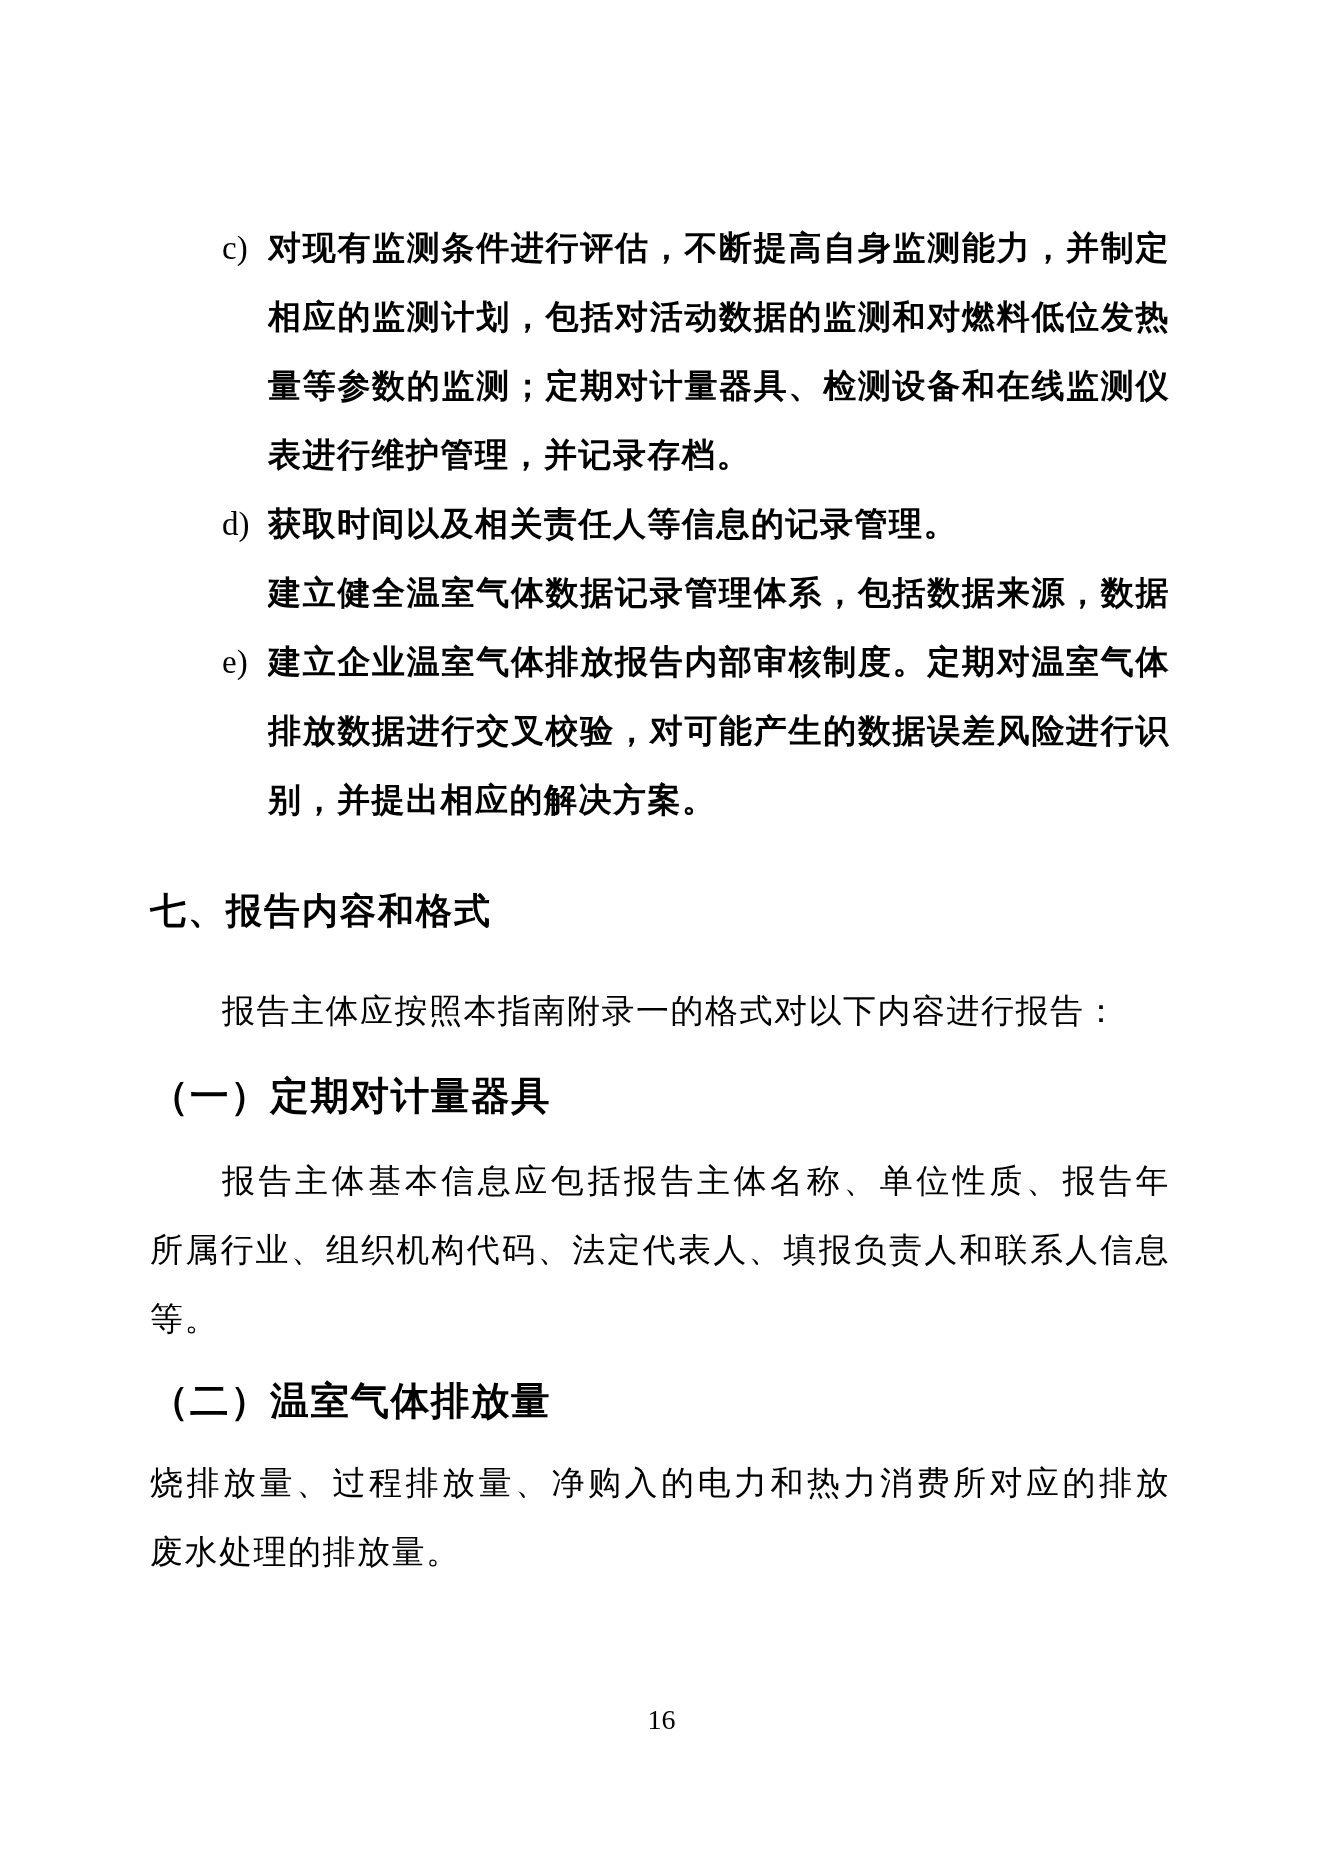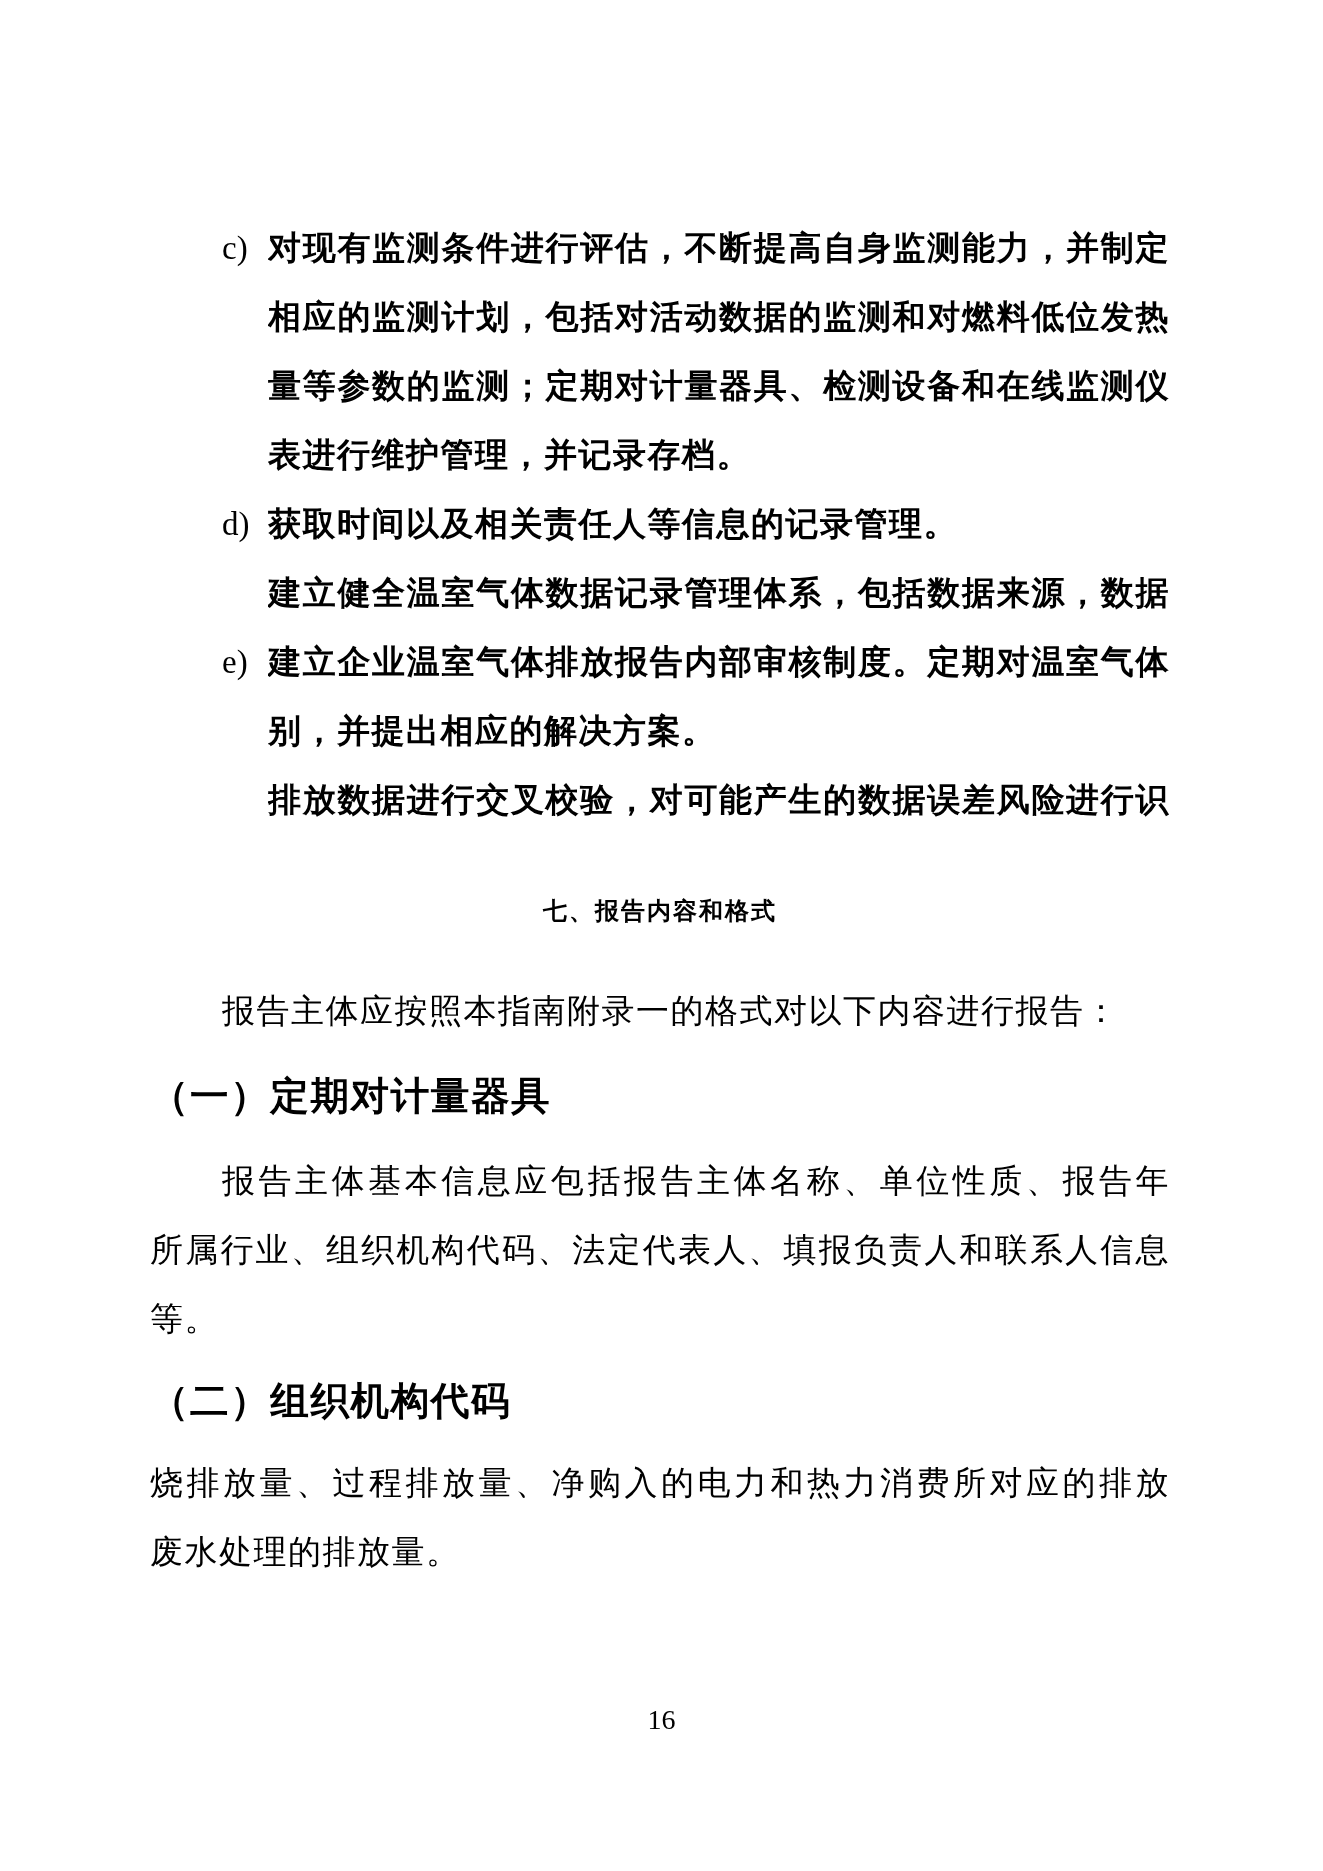--- a/index.html
+++ b/index.html
@@ -34,25 +34,24 @@
   .li-label {
     position:absolute; left:72px; top:0;
     height:69px; line-height:69px;
     letter-spacing:0;
   }
   .li-lines { margin-left:118px;font-weight:bold; }
 
   .section-heading {
     font-family:"Liberation Sans","DejaVu Sans",sans-serif;
     font-weight:bold;
-    font-size:24px;
+    font-size:36px;
     letter-spacing:2px;
     height:69px; line-height:69px;
     margin-top:41px;
-    text-align:center;
   }
   .intro-para { margin-top:32px; }
   .sub-heading {
     font-weight:bold;
     height:69px; line-height:69px;
   }
   .sub-heading-1 { margin-top:16px; }
   .para-2 { margin-top:16px; }
   .sub-heading-2 { margin-top:13px; }
   .para-3 { margin-top:13px; }
@@ -89,42 +88,42 @@
         <div class="li-lines">
           <span class="line">获取时间以及相关责任人等信息的记录管理。</span>
           <span class="line fill">建立健全温室气体数据记录管理体系，包括数据来源，数据</span>
         </div>
       </div>
 
       <div class="list-item">
         <span class="li-label">e)</span>
         <div class="li-lines">
           <span class="line fill">建立企业温室气体排放报告内部审核制度。定期对温室气体</span>
+          <span class="line fill">排放数据进行交叉校验，对可能产生的数据误差风险进行识</span>
           <span class="line">别，并提出相应的解决方案。</span>
-          <span class="line fill">排放数据进行交叉校验，对可能产生的数据误差风险进行识</span>
         </div>
       </div>
 
     </div>
 
     <h2 class="section-heading">七、报告内容和格式</h2>
 
     <p class="intro-para">
       <span class="line indent">报告主体应按照本指南附录一的格式对以下内容进行报告：</span>
     </p>
 
     <h3 class="sub-heading sub-heading-1">（一）定期对计量器具</h3>
 
     <p class="para-2">
       <span class="line fill indent">报告主体基本信息应包括报告主体名称、单位性质、报告年度、</span>
       <span class="line fill">所属行业、组织机构代码、法定代表人、填报负责人和联系人信息</span>
       <span class="line">等。</span>
     </p>
 
-    <h3 class="sub-heading sub-heading-2">（二）组织机构代码</h3>
+    <h3 class="sub-heading sub-heading-2">（二）温室气体排放量</h3>
 
     <p class="para-3">
       <span class="line fill">烧排放量、过程排放量、净购入的电力和热力消费所对应的排放量、</span>
       <span class="line">废水处理的排放量。</span>
     </p>
 
   </div>
 
   <div class="page-number">16</div>
 </div>

